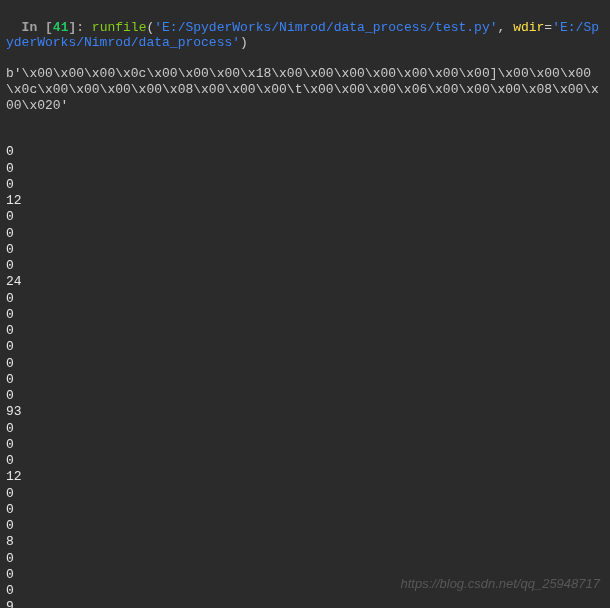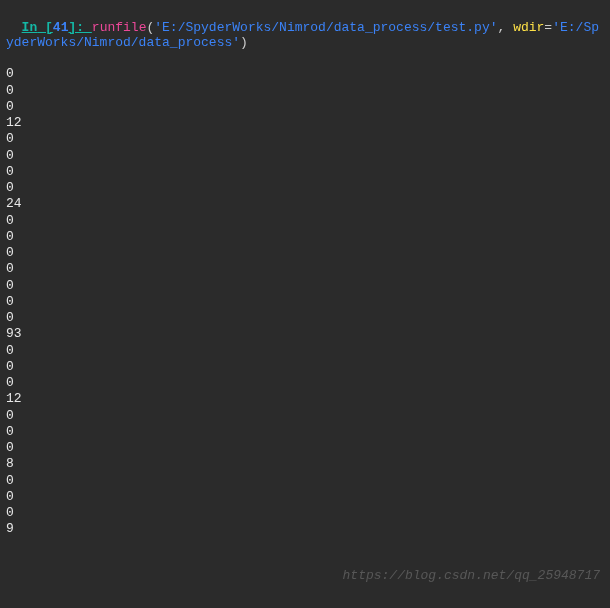--- a/index.html
+++ b/index.html
@@ -17,30 +17,29 @@
       height: 608px;
       overflow: hidden;
       position: relative;
     }
     .console {
       padding: 4px 6px;
       white-space: pre-wrap;
       word-break: break-all;
     }
     .prompt-in {
-      color: #14b8a6;
+      color: #a3a3a3;
       font-weight: bold;
-      text-decoration: underline;
     }
     .prompt-num {
-      color: #3b82f6;
+      color: #22c55e;
       font-weight: bold;
     }
     .code-func {
-      color: #ec4899;
+      color: #84cc16;
     }
     .code-paren {
       color: #cccccc;
     }
     .code-string {
       color: #3b82f6;
     }
     .code-arg {
       color: #fde047;
     }
@@ -50,30 +49,31 @@
     .bytes-output {
       color: #cccccc;
     }
     .output-line {
       color: #e8e8e8;
       display: block;
       line-height: 1.25;
     }
     .watermark {
       position: absolute;
-      bottom: 24px;
+      bottom: 16px;
       right: 10px;
       color: #6a6a6a;
       font-size: 13px;
       font-style: italic;
-      font-family: Liberation Mono, monospace;
+      font-family: Liberation Sans, sans-serif;
       opacity: 0.7;
     }
   </style>
 </head>
 <body>
 
 <div class="console">
   <span class="code-line"><span class="prompt-in">In</span><span class="prompt-in"> [</span><span class="prompt-num">41</span><span class="prompt-in">]: </span><span class="code-func">runfile</span><span class="code-paren">(</span><span class="code-string">'E:/SpyderWorks/Nimrod/data_process/test.py'</span><span class="code-paren">, </span><span class="code-arg">wdir</span><span class="code-paren">=</span><span class="code-string">'E:/SpyderWorks/Nimrod/data_process'</span><span class="code-paren">)</span></span>
+  <div class="bytes-output">b'\x00\x00\x00\x0c\x00\x00\x00\x18\x00\x00\x00\x00\x00\x00\x00]\x00\x00\x00\x0c\x00\x00\x00\x00\x08\x00\x00\x00\t\x00\x00\x00\x06\x00\x00\x00\x08\x00\x00\x020'</div>
   <div id="output-container"><span class="output-line">0</span><span class="output-line">0</span><span class="output-line">0</span><span class="output-line">12</span><span class="output-line">0</span><span class="output-line">0</span><span class="output-line">0</span><span class="output-line">0</span><span class="output-line">24</span><span class="output-line">0</span><span class="output-line">0</span><span class="output-line">0</span><span class="output-line">0</span><span class="output-line">0</span><span class="output-line">0</span><span class="output-line">0</span><span class="output-line">93</span><span class="output-line">0</span><span class="output-line">0</span><span class="output-line">0</span><span class="output-line">12</span><span class="output-line">0</span><span class="output-line">0</span><span class="output-line">0</span><span class="output-line">8</span><span class="output-line">0</span><span class="output-line">0</span><span class="output-line">0</span><span class="output-line">9</span></div>
 </div>
 
 <div class="watermark">https://blog.csdn.net/qq_25948717</div>
 
 </body></html>

